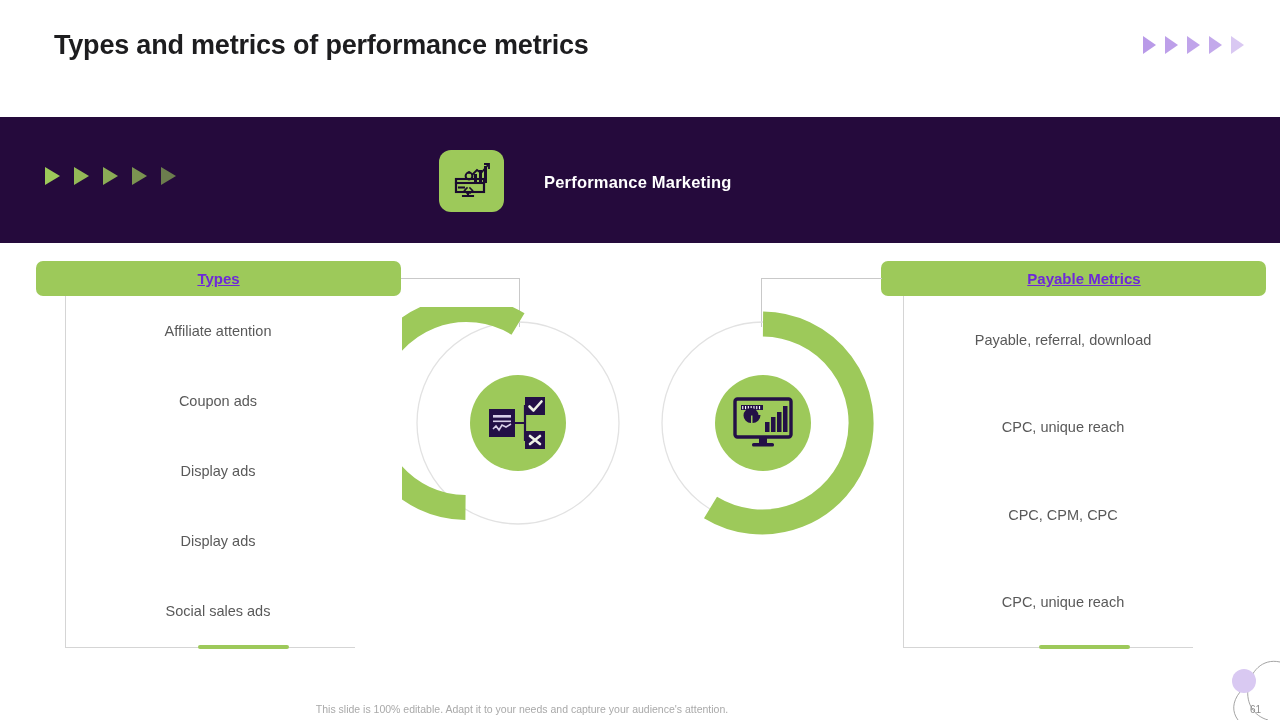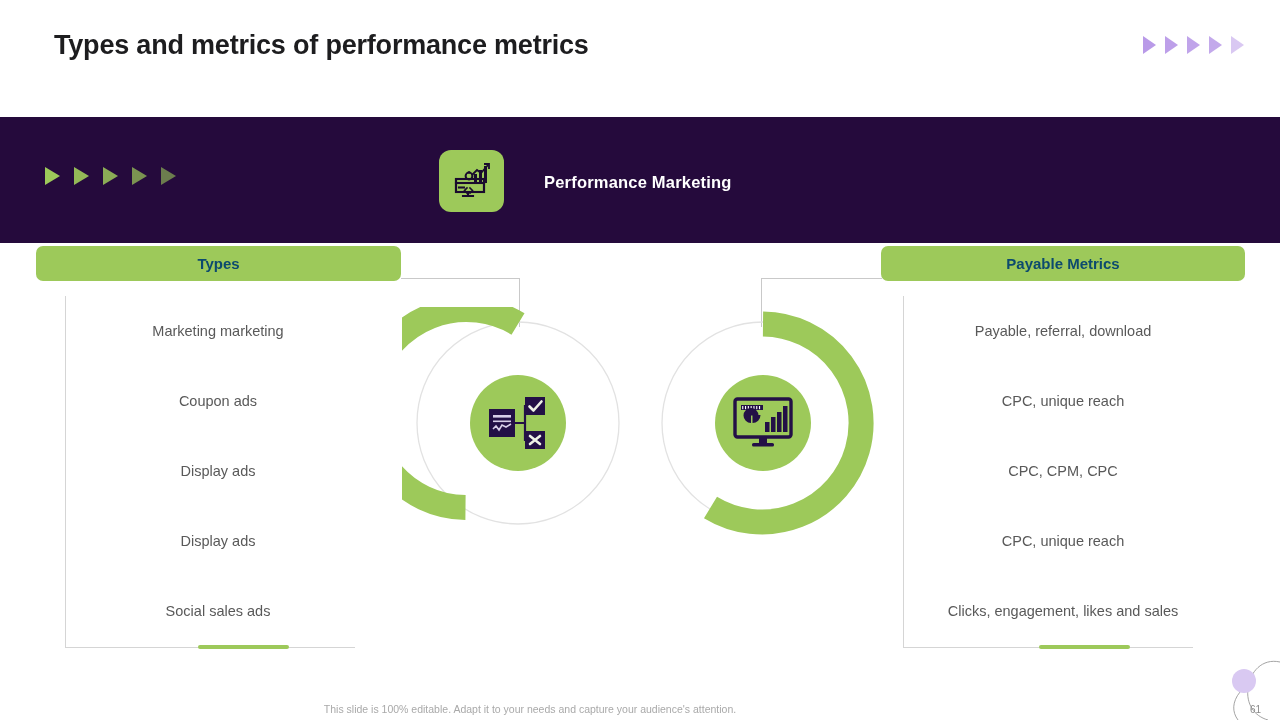--- a/index.html
+++ b/index.html
@@ -86,33 +86,34 @@
     font-size: 16.5px;
     font-weight: bold;
     color: #ffffff;
     letter-spacing: 0.2px;
     margin-left: 8px;
   }
 
   
   .pill {
     position: absolute;
-    top: 246px;
+    top: 261px;
     height: 35px;
     background: #9dc95a;
     border-radius: 7px;
     display: flex;
     align-items: center;
     justify-content: center;
-    color: #0c4a6e;
+    color: #6d28d9;
     font-size: 15px;
     font-weight: bold;
+    text-decoration: underline;
   }
   .pill.left  { left: 36px;  width: 365px; }
-  .pill.right { left: 881px; width: 364px; }
+  .pill.right { left: 881px; width: 364px; padding-left: 21px; }
 
   
   .col {
     position: absolute;
     top: 296px;
     height: 352px;
   }
   .col.left  { left: 65px;  width: 290px; border-left: 1px solid #d5d5d5; }
   .col.right { left: 903px; width: 290px; border-left: 1px solid #d5d5d5; }
 
@@ -183,21 +184,21 @@
     display: flex;
     align-items: center;
     justify-content: center;
   }
   .donut-center-icon.left  { left: 470px; top: 375px; }
   .donut-center-icon.right { left: 715px; top: 375px; }
 
   
   .footer-note {
     position: absolute;
-    left: 16px;
+    left: 8px;
     top: 703px;
     width: 1028px;
     text-align: center;
     font-size: 10.5px;
     color: #a9a9a9;
   }
   .page-decor {
     position: absolute;
     right: 0;
     bottom: 0;
@@ -282,33 +283,32 @@
 <div class="col-bottom-line right"></div>
 <div class="col-bottom-bar left"></div>
 <div class="col-bottom-bar right"></div>
 
 <div class="conn conn-h-left"></div>
 <div class="conn conn-v-left"></div>
 <div class="conn conn-h-right"></div>
 <div class="conn conn-v-right"></div>
 
 <div class="items left">
-  <div class="item">Marketing marketing</div>
+  <div class="item">Affiliate attention</div>
   <div class="item">Coupon ads</div>
   <div class="item">Display ads</div>
   <div class="item">Display ads</div>
   <div class="item">Social sales ads</div>
 </div>
 
 <div class="items right">
   <div class="item">Payable, referral, download</div>
   <div class="item">CPC, unique reach</div>
   <div class="item">CPC, CPM, CPC</div>
   <div class="item">CPC, unique reach</div>
-  <div class="item">Clicks, engagement, likes and sales</div>
 </div>
 
 <svg class="donut left" viewBox="0 0 232 232">
   <circle cx="116" cy="116" r="101" fill="none" stroke="#e2e2e2" stroke-width="1.3"></circle>
   <path d="M 116 17 A 99 99 0 1 0 63.5 200.5" fill="none" stroke="#9dc95a" stroke-width="25"></path>
 </svg>
 
 <svg class="donut right" viewBox="0 0 232 232">
   <circle cx="116" cy="116" r="101" fill="none" stroke="#e2e2e2" stroke-width="1.3"></circle>
   <path d="M 116 17 A 99 99 0 1 1 63.5 200.5" fill="none" stroke="#9dc95a" stroke-width="25"></path>

